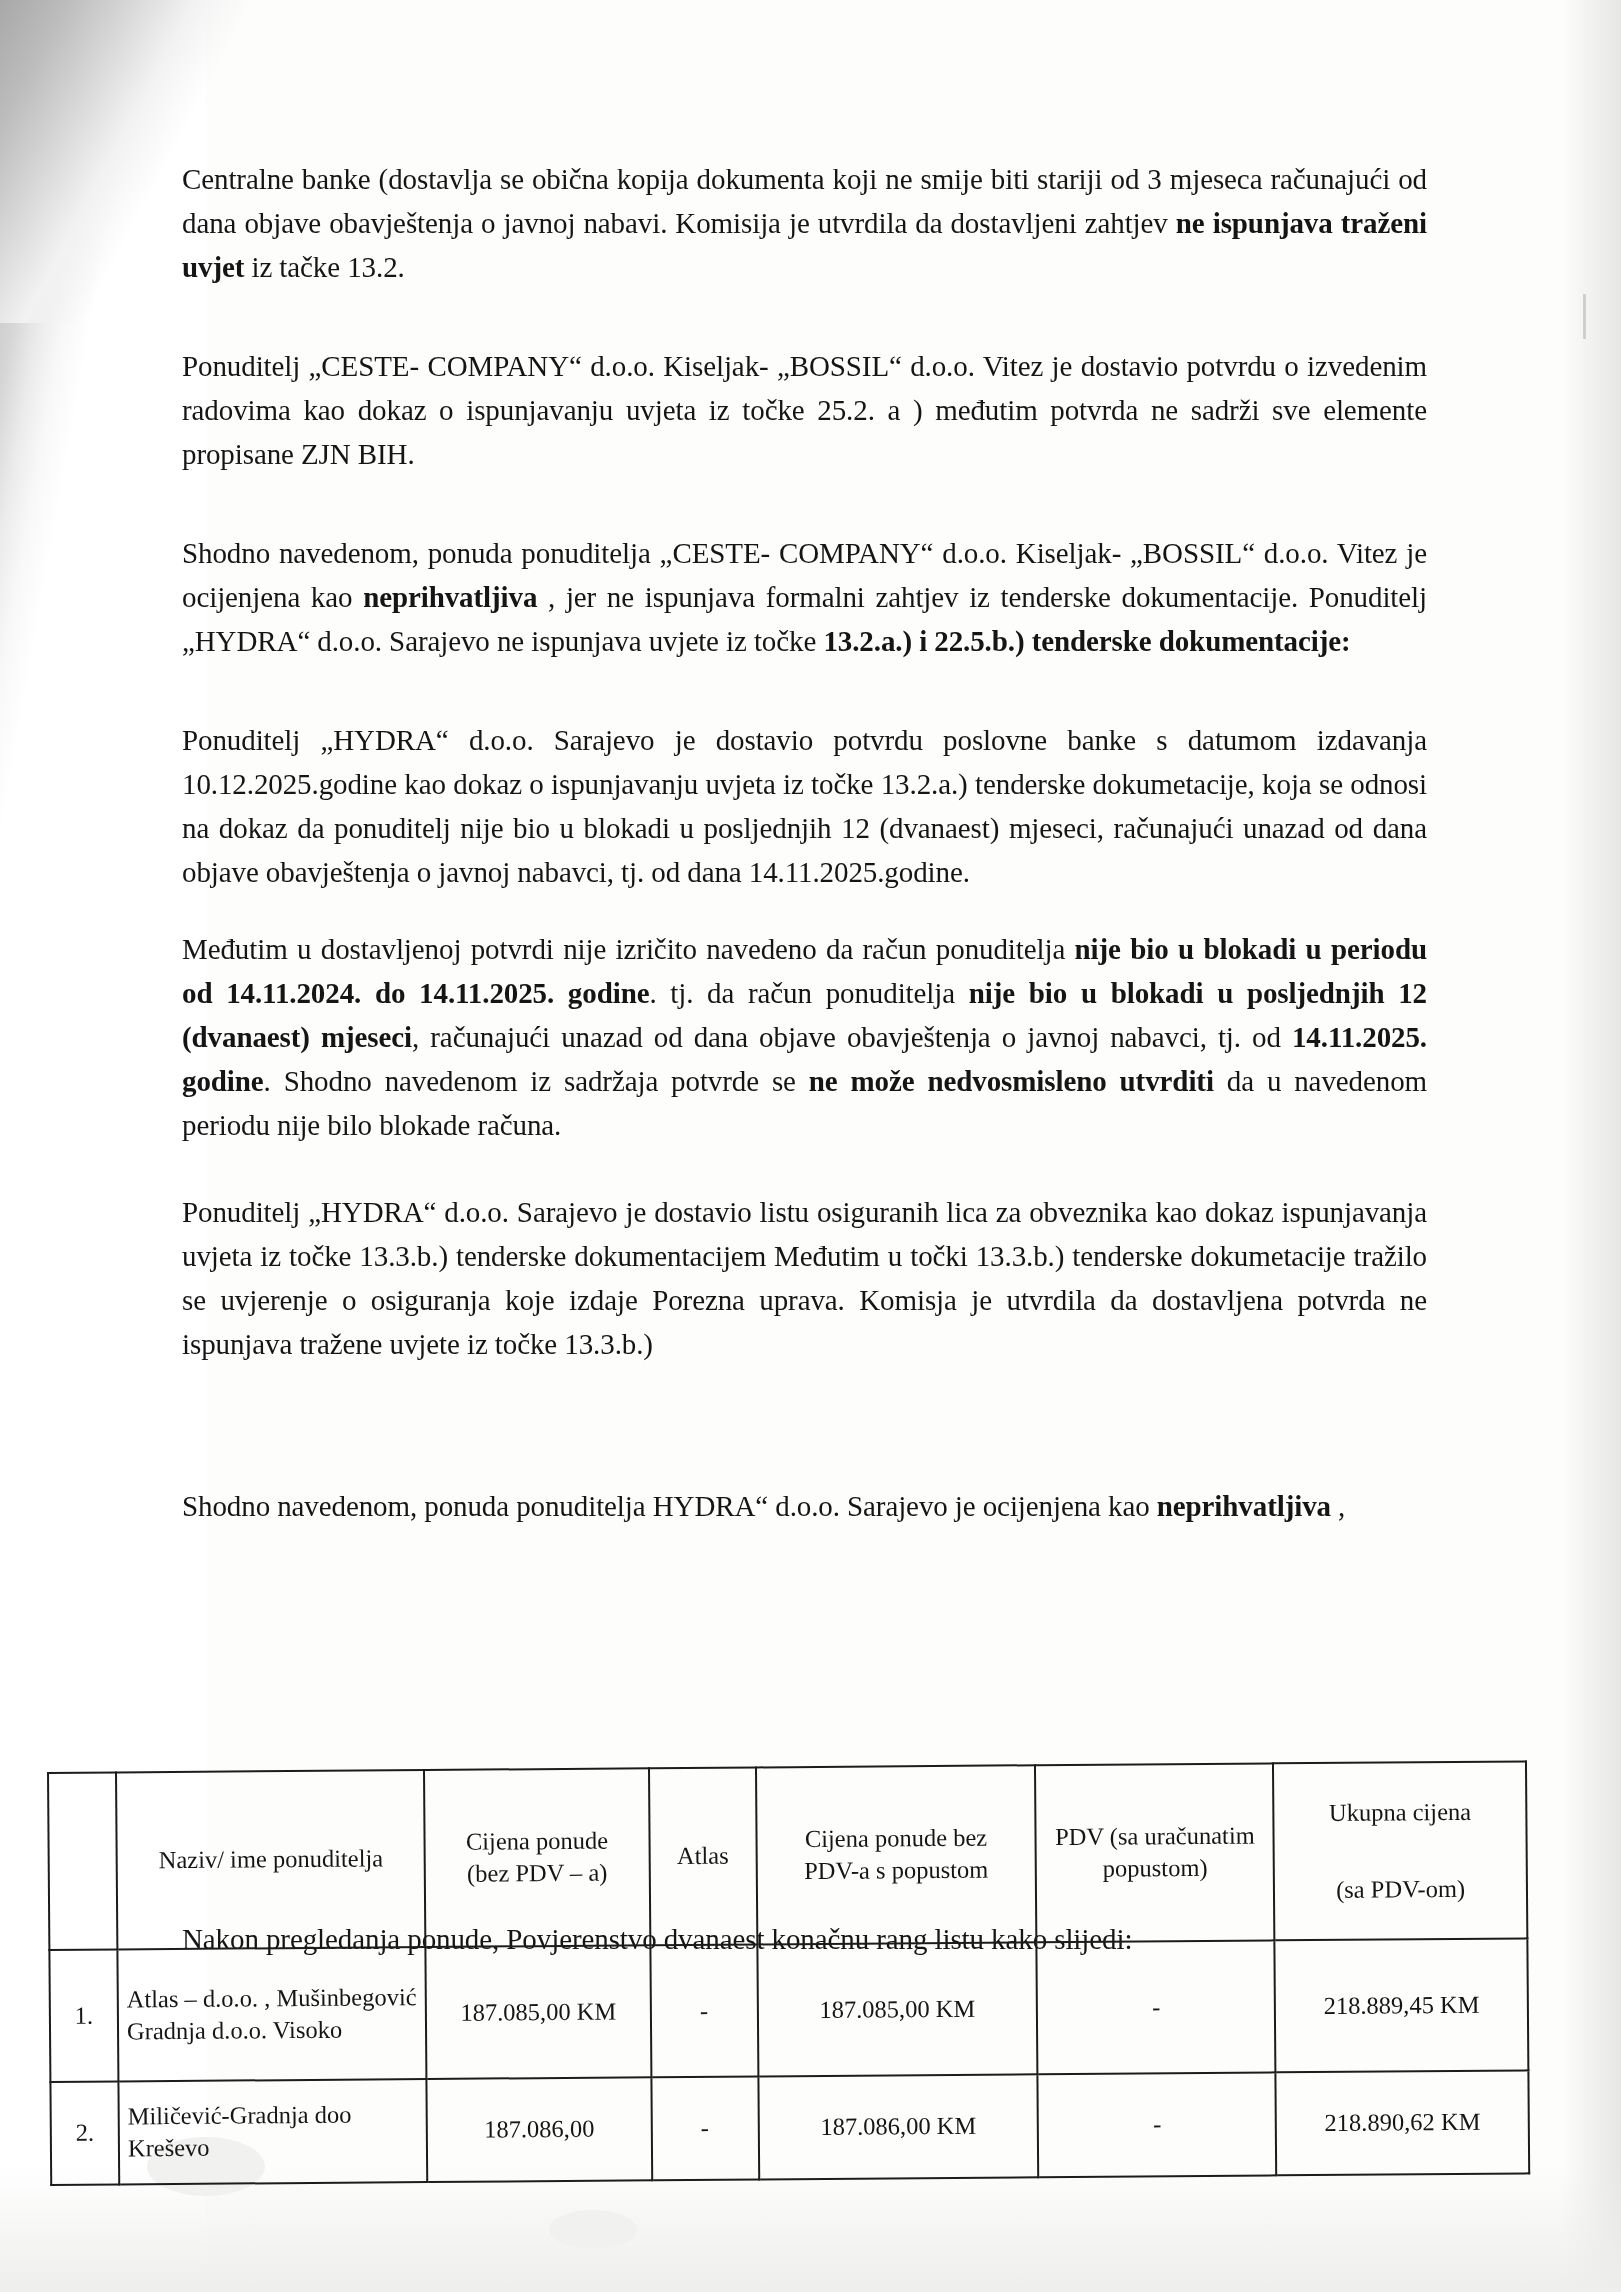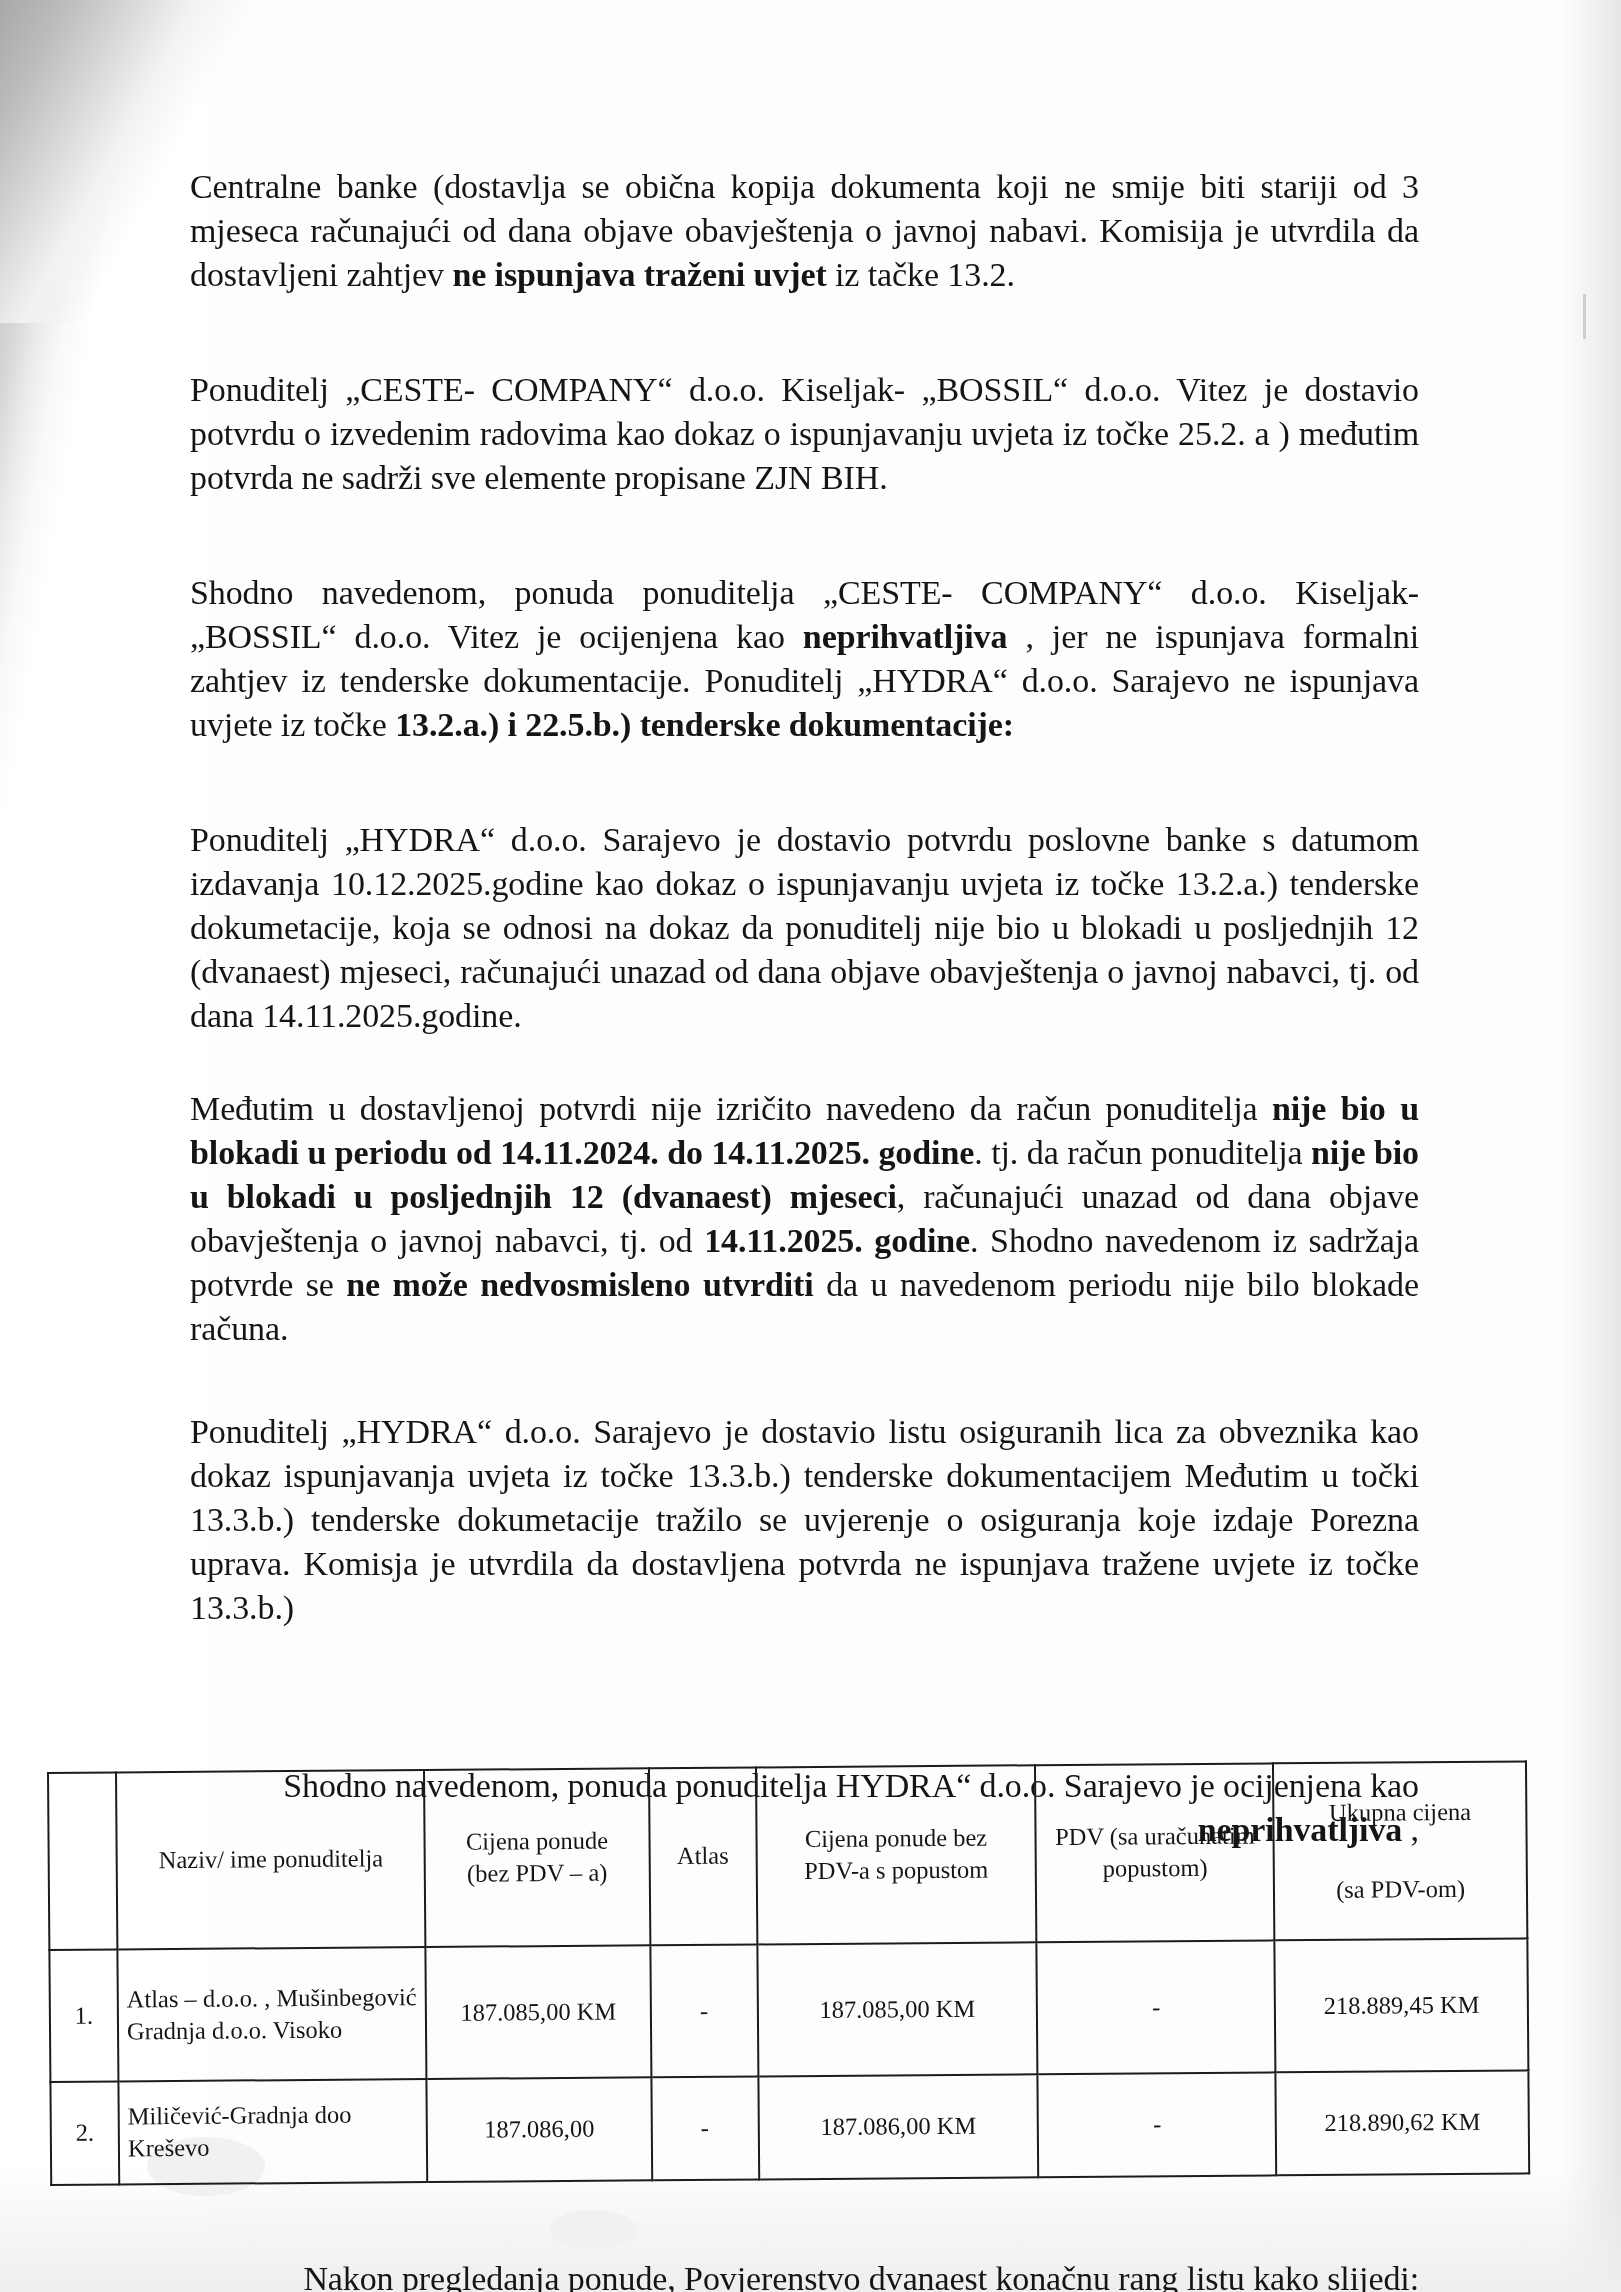--- a/index.html
+++ b/index.html
@@ -66,28 +66,28 @@
 
   
   .content {
     position: absolute;
     left: 182px;
     top: 157px;
     width: 1245px;
   }
 
   p.para {
-    margin: 8px;
-    font-size: 34px;
+    margin: 0;
+    font-size: 29px;
     line-height: 44px;
     text-align: justify;
     text-justify: inter-word;
     letter-spacing: -0.1px;
   }
-  p.para.left { text-align: right; }
+  p.para.left { text-align: left; }
   .sp-34 { height: 33px; }
   .sp-44 { height: 43px; }
   .sp-56 { height: 55px; }
   .sp-120 { height: 118px; }
   .sp-170 { height: 167px; }
 
   b, .b { font-weight: bold; }
 
   
   .table-wrap {

